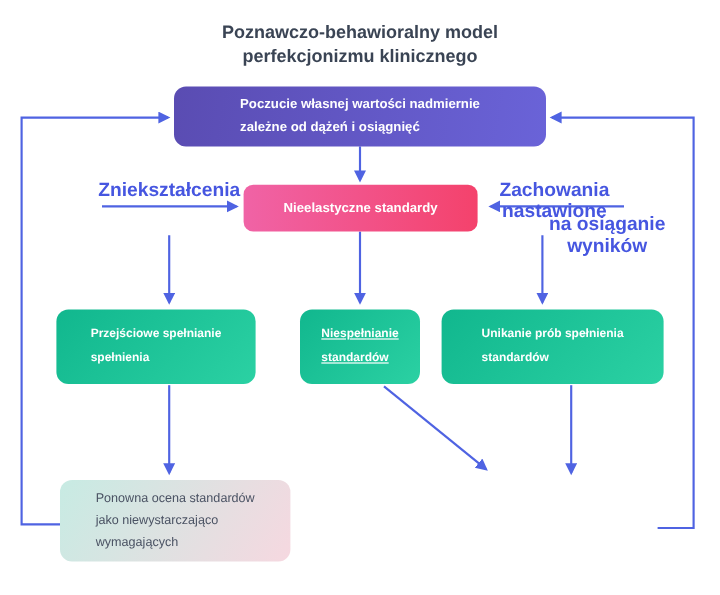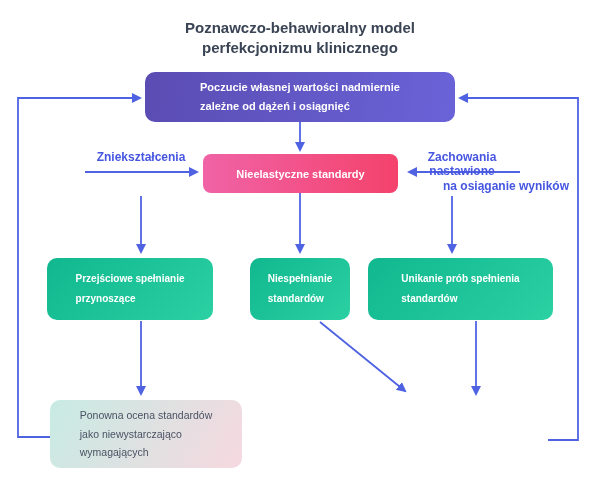--- a/index.html
+++ b/index.html
@@ -36,32 +36,32 @@
     left:203px;top:154px;width:195px;height:39px;border-radius:8px;
     background:linear-gradient(90deg,var(--std_from),var(--std_to));
     color:#fff;font-size:11px;font-weight:bold;
   }
   .node-green{
     top:258px;height:62px;
     background:linear-gradient(135deg,var(--green_from),var(--green_to));
     color:#fff;font-size:10px;font-weight:bold;line-height:2.0;
   }
   .node-transient{left:47px;width:166px;}
-  .node-failure{left:250px;width:100px;}
+  .node-failure{left:250px;width:100px;text-decoration:underline;}
   .node-avoidance{left:368px;width:185px;}
   .node-light{
     top:400px;height:68px;
     background:linear-gradient(120deg,var(--light_from),var(--light_to));
     color:var(--node_text_dark);font-size:10.5px;font-weight:normal;line-height:1.75;
   }
   .node-reappraisal{left:50px;width:192px;}
   .node-counterproductive{left:362px;width:186px;}
   .edge-label{
     position:absolute;text-align:center;color:var(--edge_label_text);
-    font-size:12px;font-weight:600;
+    font-size:16px;font-weight:600;
   }
   .el-distortions-1{left:78px;top:150px;width:126px;}
   .el-distortions-2{left:78px;top:179px;width:126px;}
   .el-behaviors-1{left:398px;top:150px;width:128px;}
   .el-behaviors-2{left:398px;top:179px;width:128px;padding-left:44px;}
   svg.arrows{position:absolute;left:0;top:0;width:600px;height:496px;pointer-events:none;}
   svg.arrows .edge{stroke:var(--arrow);stroke-width:1.8;fill:none;stroke-linejoin:miter;}
   svg.arrows .ah{fill:var(--arrow);}
 </style>
 </head>
@@ -102,21 +102,21 @@
 zależne od dążeń i osiągnięć</div>
 
   <div class="node node-standards">Nieelastyczne standardy</div>
 
   <div class="edge-label el-distortions-1">Zniekształcenia</div>
 
   <div class="edge-label el-behaviors-1">Zachowania nastawione</div>
   <div class="edge-label el-behaviors-2">na osiąganie wyników</div>
 
   <div class="node node-green node-transient">Przejściowe spełnianie
-przynoszące</div>
+spełnienia</div>
   <div class="node node-green node-failure">Niespełnianie
 standardów</div>
   <div class="node node-green node-avoidance">Unikanie prób spełnienia
 standardów</div>
 
   <div class="node node-light node-reappraisal">Ponowna ocena standardów
 jako niewystarczająco
 wymagających</div>
 
 </div>

